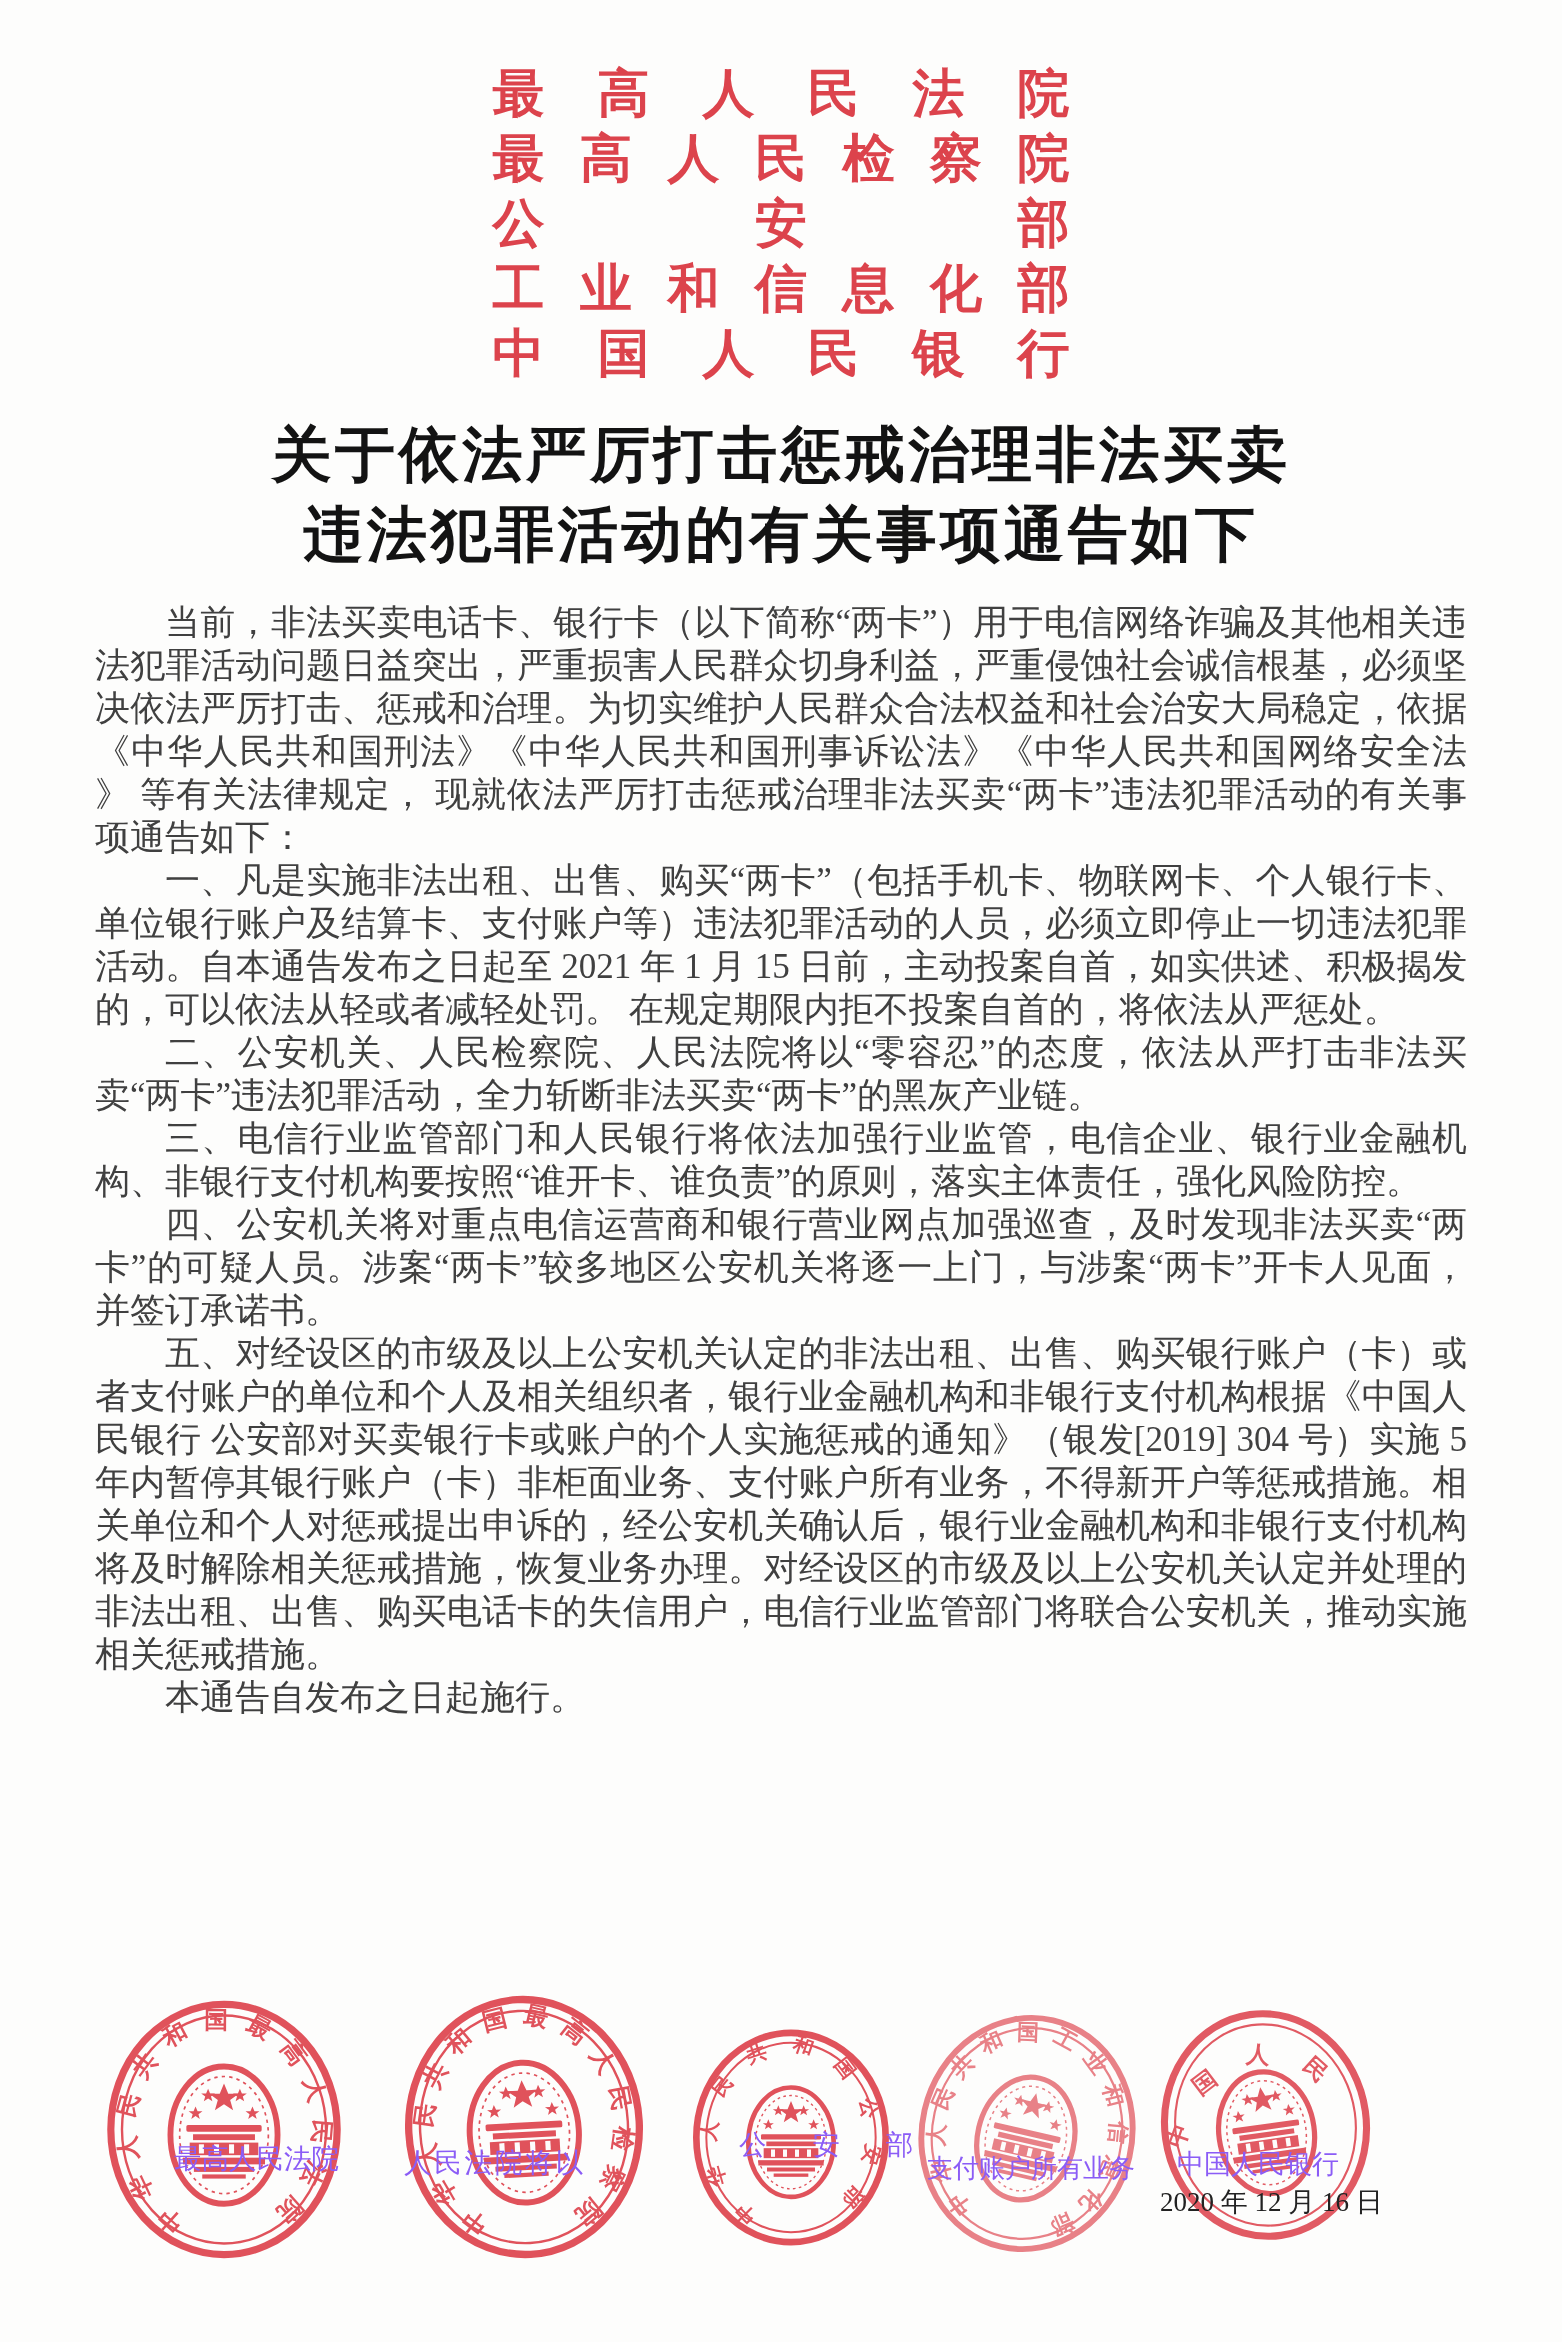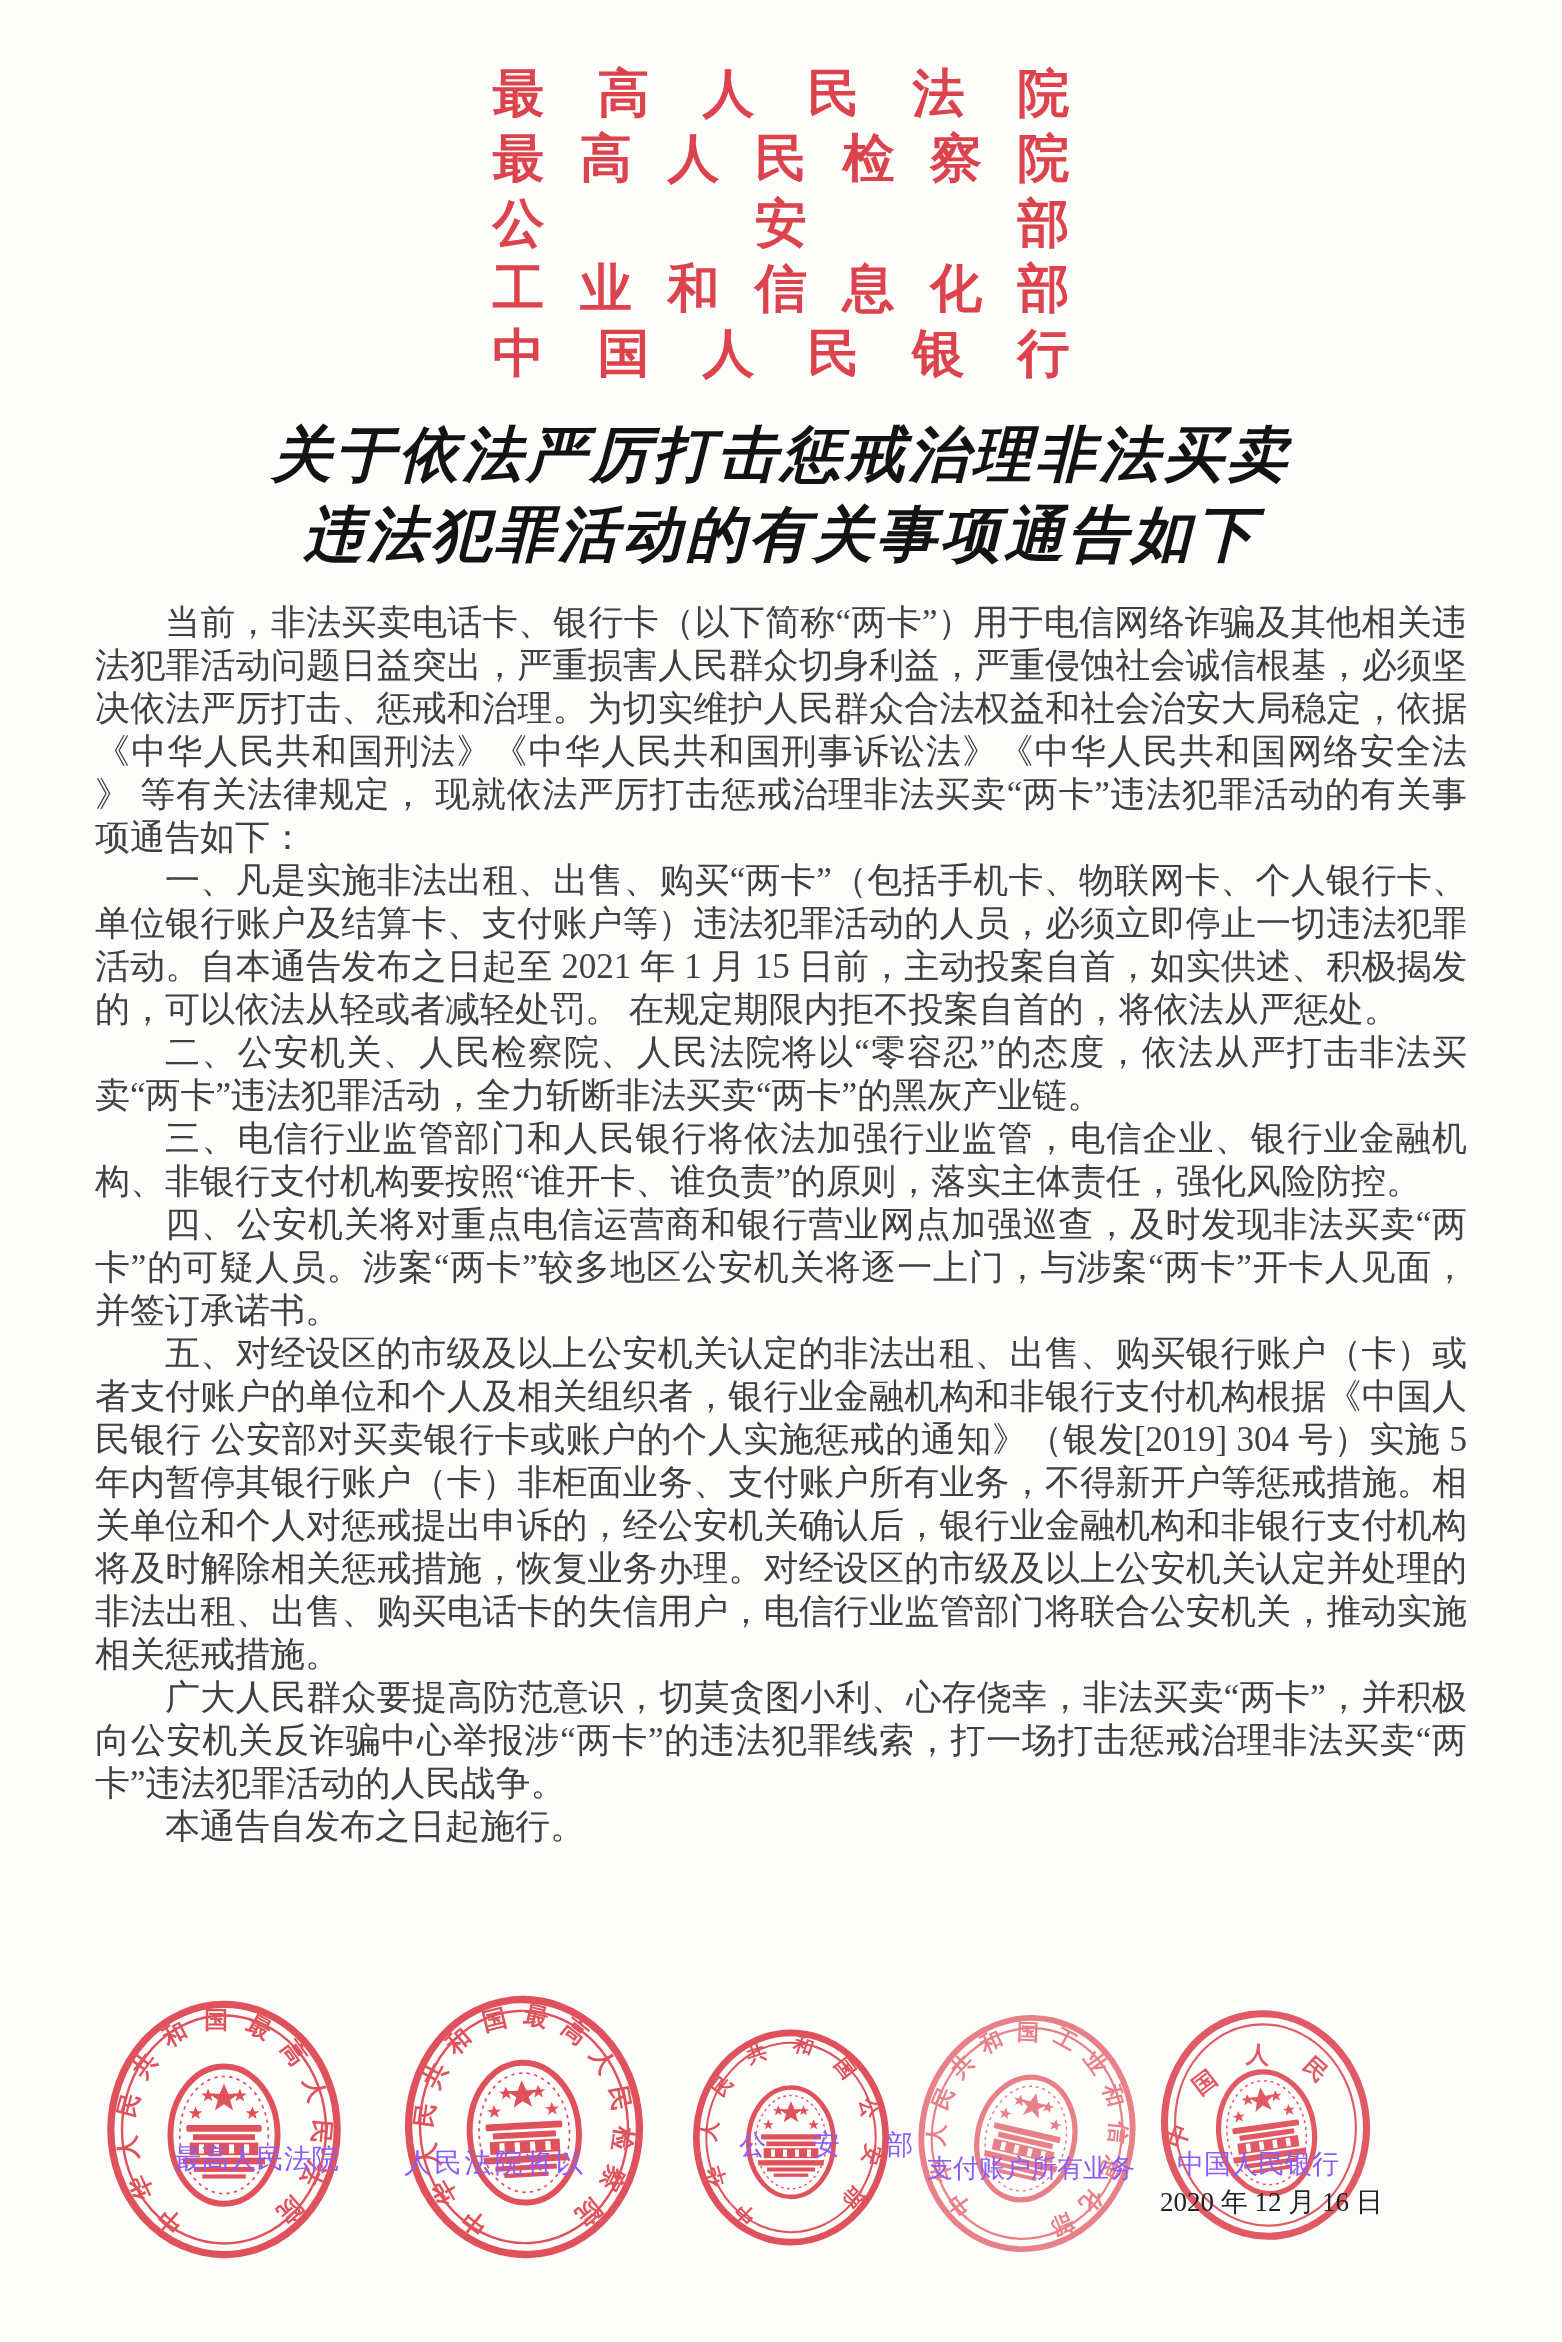--- a/index.html
+++ b/index.html
@@ -18,21 +18,21 @@
   }
   .gov-line{
     display:flex;justify-content:space-between;
     height:65px;line-height:65px;
     font-size:52px;font-weight:bold;color:#dc434c;
   }
   
   .doc-title{
     position:absolute;top:415px;left:0;width:100%;
     text-align:center;color:#131313;
-    font-size:60px;font-weight:bold;line-height:80px;letter-spacing:3.7px;font-style:italic;
+    font-size:60px;font-weight:bold;line-height:80px;letter-spacing:3.7px;
   }
   
   .body-text{
     position:absolute;top:601px;left:95px;width:1372px;
     color:#404040;font-size:35px;line-height:43px;
     text-align:justify;
   }
   .body-text p{margin:0;text-indent:2em;}
   
   .seal{position:absolute;}
@@ -143,21 +143,20 @@
     <div>违法犯罪活动的有关事项通告如下</div>
   </div>
 
   <div class="body-text">
     <p>当前，非法买卖电话卡、银行卡（以下简称“两卡”）用于电信网络诈骗及其他相关违法犯罪活动问题日益突出，严重损害人民群众切身利益，严重侵蚀社会诚信根基，必须坚决依法严厉打击、惩戒和治理。为切实维护人民群众合法权益和社会治安大局稳定，依据《中华人民共和国刑法》《中华人民共和国刑事诉讼法》《中华人民共和国网络安全法 》 等有关法律规定， 现就依法严厉打击惩戒治理非法买卖“两卡”违法犯罪活动的有关事项通告如下：</p>
     <p>一、凡是实施非法出租、出售、购买“两卡”（包括手机卡、物联网卡、个人银行卡、单位银行账户及结算卡、支付账户等）违法犯罪活动的人员，必须立即停止一切违法犯罪活动。自本通告发布之日起至 2021 年 1 月 15 日前，主动投案自首，如实供述、积极揭发的，可以依法从轻或者减轻处罚。 在规定期限内拒不投案自首的，将依法从严惩处。</p>
     <p>二、公安机关、人民检察院、人民法院将以“零容忍”的态度，依法从严打击非法买卖“两卡”违法犯罪活动，全力斩断非法买卖“两卡”的黑灰产业链。</p>
     <p>三、电信行业监管部门和人民银行将依法加强行业监管，电信企业、银行业金融机构、非银行支付机构要按照“谁开卡、谁负责”的原则，落实主体责任，强化风险防控。</p>
     <p>四、公安机关将对重点电信运营商和银行营业网点加强巡查，及时发现非法买卖“两卡”的可疑人员。涉案“两卡”较多地区公安机关将逐一上门，与涉案“两卡”开卡人见面，并签订承诺书。</p>
     <p>五、对经设区的市级及以上公安机关认定的非法出租、出售、购买银行账户（卡）或者支付账户的单位和个人及相关组织者，银行业金融机构和非银行支付机构根据《中国人民银行 公安部对买卖银行卡或账户的个人实施惩戒的通知》（银发[2019] 304 号）实施 5 年内暂停其银行账户（卡）非柜面业务、支付账户所有业务，不得新开户等惩戒措施。相关单位和个人对惩戒提出申诉的，经公安机关确认后，银行业金融机构和非银行支付机构将及时解除相关惩戒措施，恢复业务办理。对经设区的市级及以上公安机关认定并处理的非法出租、出售、购买电话卡的失信用户，电信行业监管部门将联合公安机关，推动实施相关惩戒措施。</p>
-    <p>广大人民群众要提高防范意识，切莫贪图小利、心存侥幸，非法买卖“两卡”，并积极向公安机关反诈骗中心举报涉“两卡”的违法犯罪线索，打一场打击惩戒治理非法买卖“两卡”违法犯罪活动的人民战争。</p>
     <p>本通告自发布之日起施行。</p>
   </div>
 
   <div class="seal seal1">
     <svg viewBox="0 0 300 330">
       <ellipse cx="150" cy="165" rx="142" ry="157" fill="none" stroke="#e0525b" stroke-width="9"></ellipse>
       <ellipse cx="150" cy="165" rx="128" ry="143" fill="none" stroke="#e0525b" stroke-width="3"></ellipse>
       <path id="rimpath1" d="M 103 280 A 112 127 0 1 1 197 280" fill="none"></path>
       <text class="seal-rim rim13"><textPath href="#rimpath1" startOffset="2">中华人民共和国最高人民法院</textPath></text>
       <use href="#emblem" transform="translate(150,172) scale(1.05)"></use>

